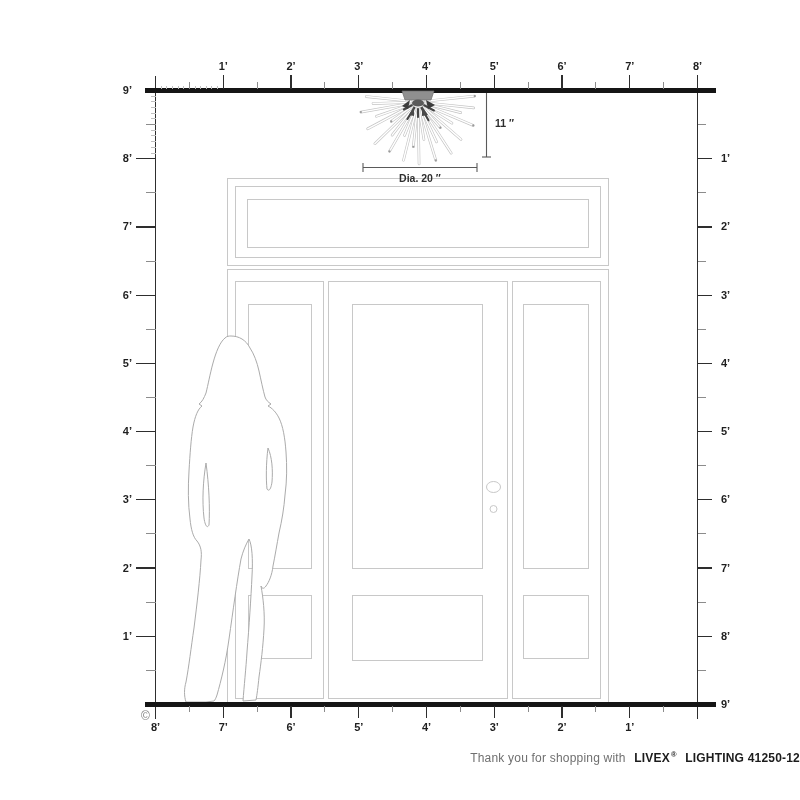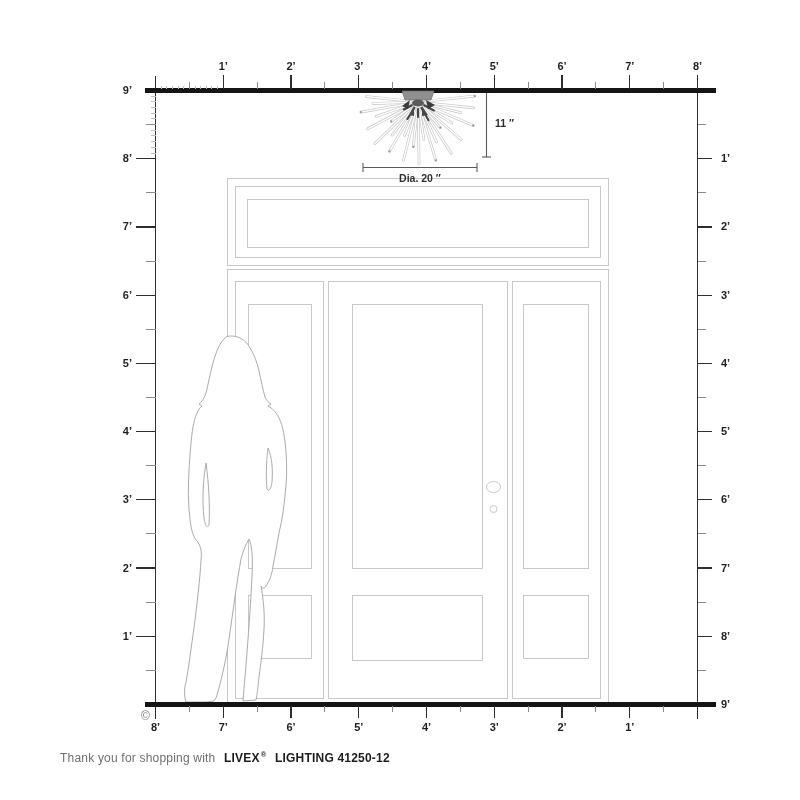--- a/index.html
+++ b/index.html
@@ -3,21 +3,21 @@
 <meta charset="utf-8">
 <style>
   html,body{margin:0;padding:0;background:#ffffff;}
   body{width:800px;height:800px;position:relative;overflow:hidden;
        font-family:"Liberation Sans",sans-serif;}
   .stage{position:absolute;left:0;top:0;width:800px;height:800px;}
   svg text{font-family:"Liberation Sans",sans-serif;}
   .rlab{font-size:11px;font-weight:600;fill:#1f1f1f;}
   .dim{font-size:10.5px;font-weight:600;fill:#2e2e2e;}
   .copy{font-size:12px;fill:#808080;}
-  .footer{position:absolute;left:60px;right:0;top:750px;text-align:left;
+  .footer{position:absolute;left:60px;right:0;top:750px;text-align:right;
           font-size:12px;letter-spacing:.2px;}
   .f-muted{color:#6f6f6f;font-weight:400;}
   .f-bold{color:#1c1c1c;font-weight:700;margin-left:5px;}
   .f-reg{color:#1c1c1c;font-weight:700;font-size:7.5px;vertical-align:super;margin-left:1px;}
 </style>
 </head>
 <body>
 
 <div class="stage">
 <svg width="800" height="800" viewBox="0 0 800 800">

